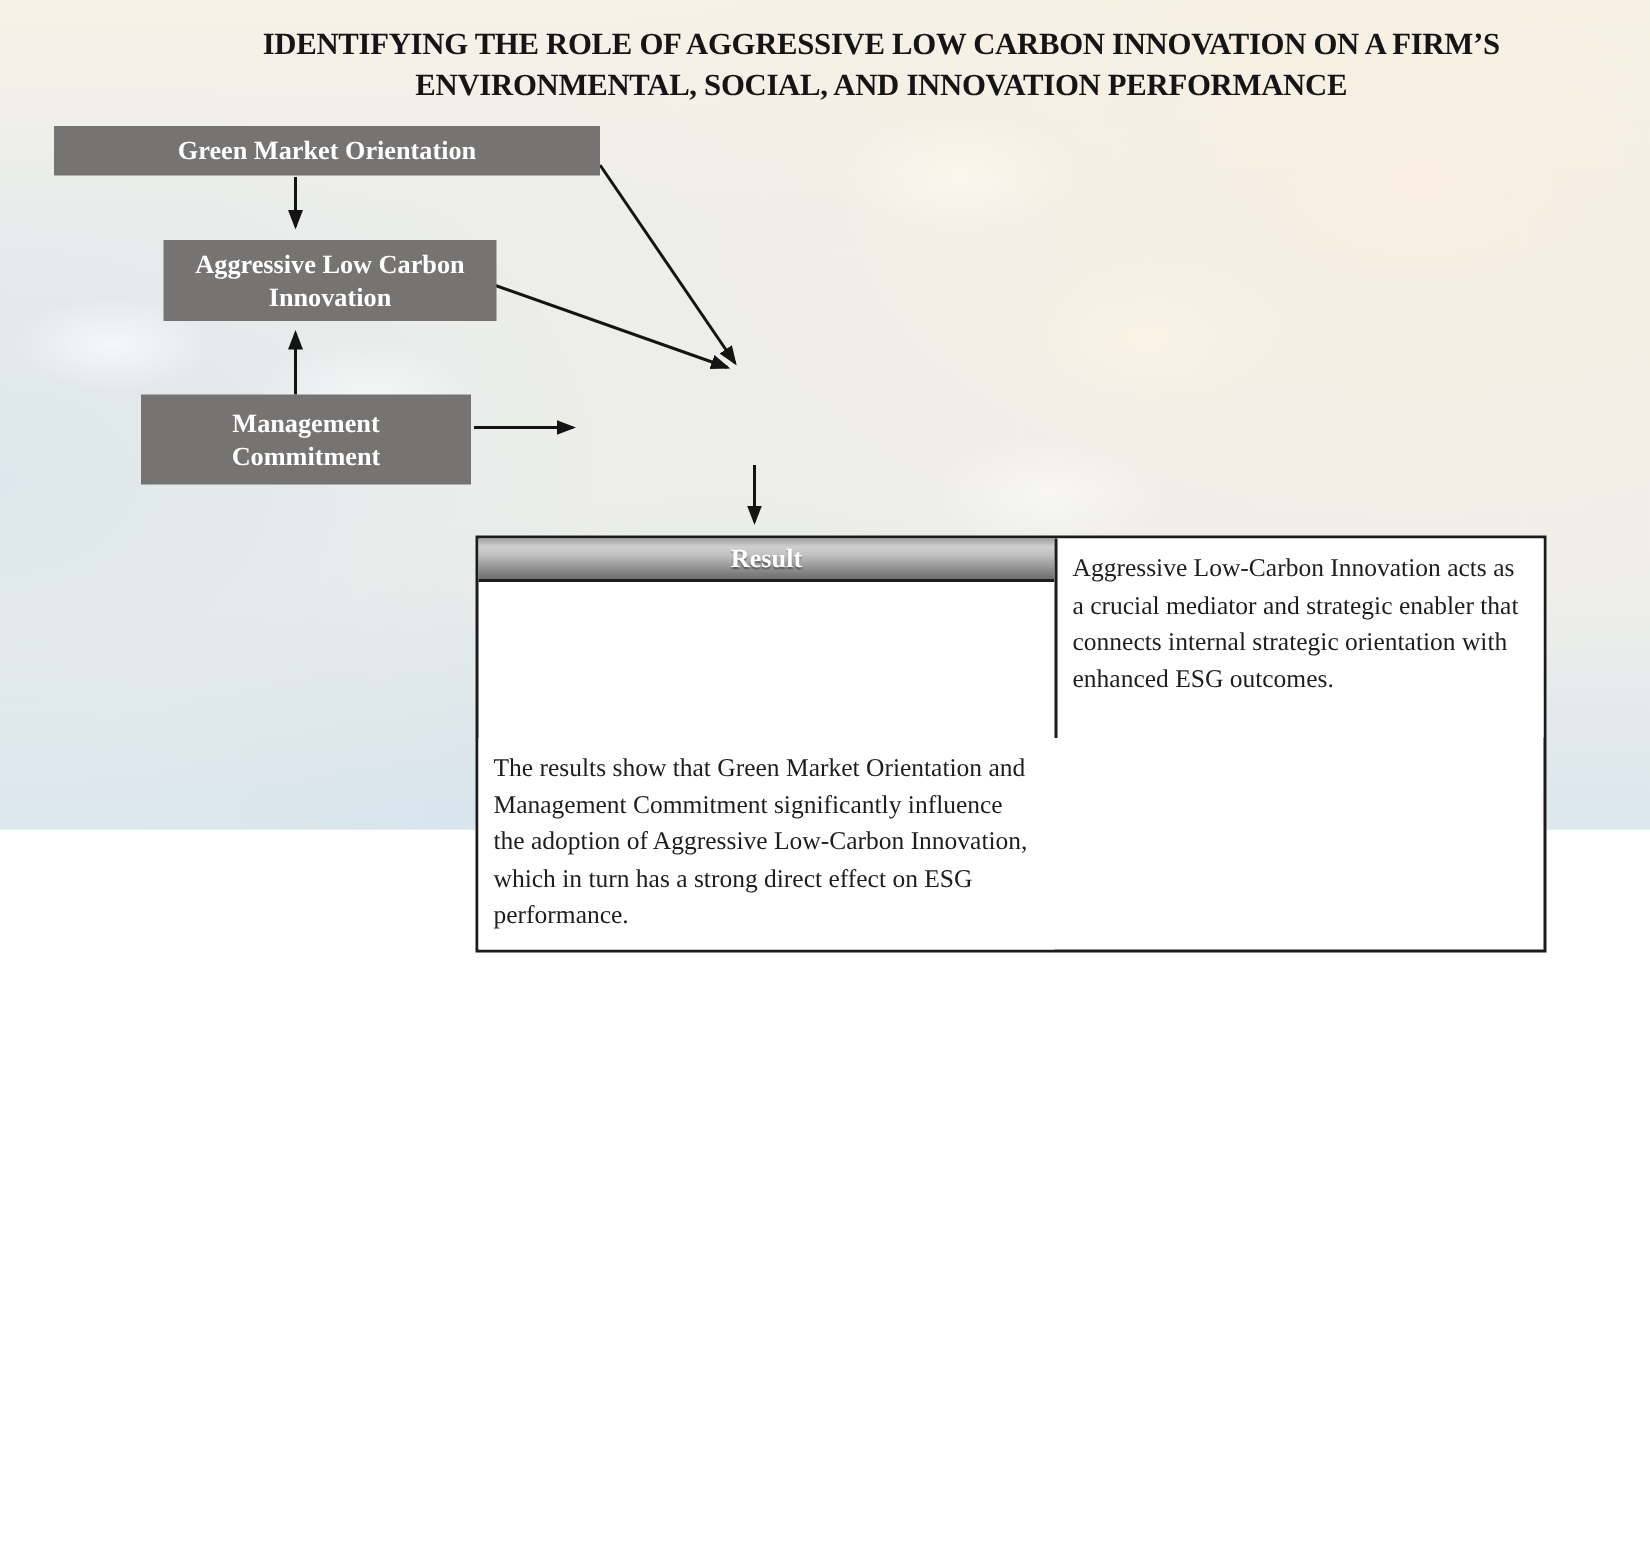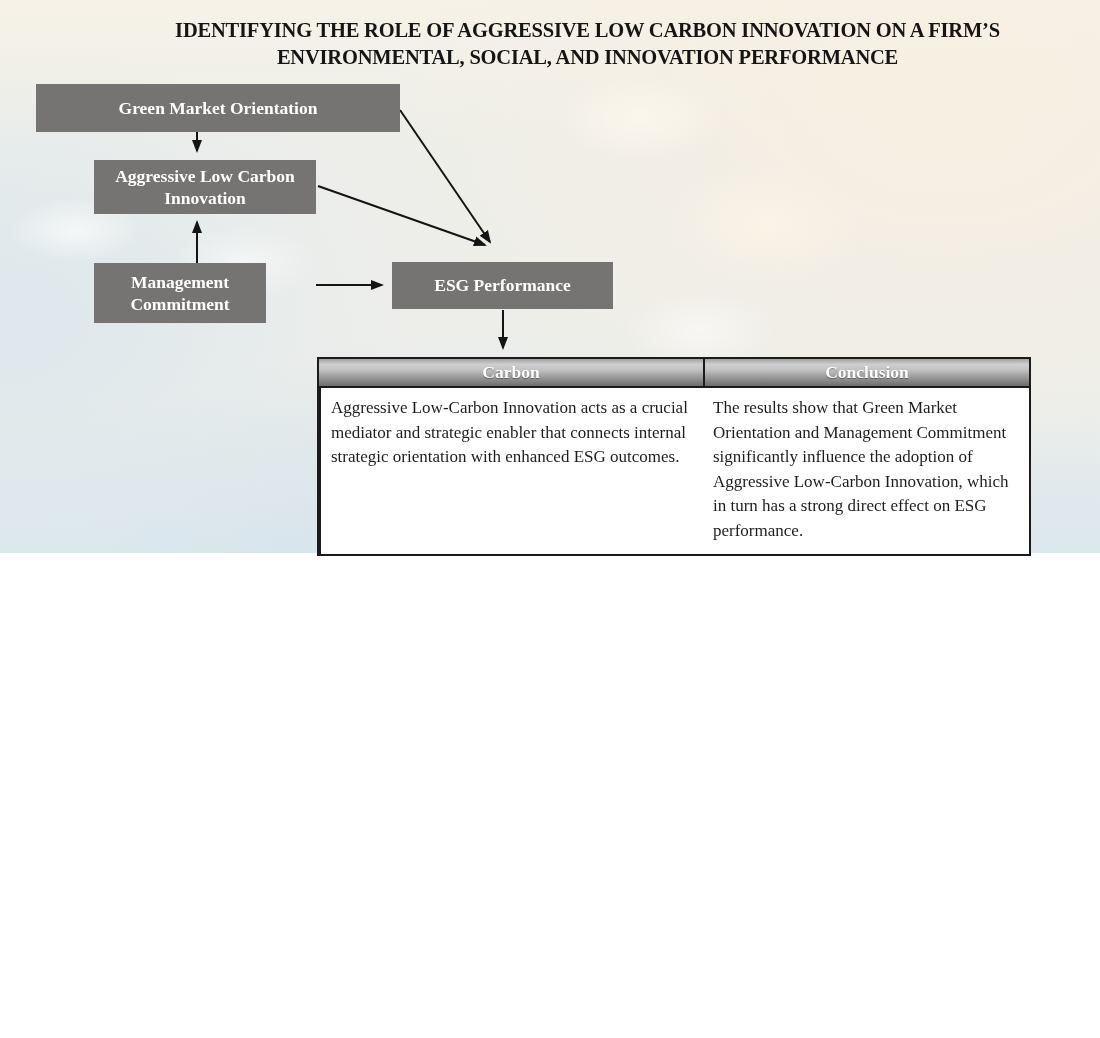--- a/index.html
+++ b/index.html
@@ -37,23 +37,23 @@
     color:#151515;
   }
   .node {
     position:absolute;
     background:var(--node-fill,#767472);
     color:var(--node-text,#ffffff);
     font-weight:bold; font-size:17.5px; line-height:22.5px;
     display:flex; align-items:center; justify-content:center;
     text-align:center;
   }
-  .node-gmo  { left:36px;  top:84px;  width:364px; height:48px; }
-  .node-alci { left:94px;  top:160px; width:222px; height:54px; padding:0 8px; }
-  .node-mc   { left:94px;  top:263px; width:172px; height:60px; padding:0 45px; }
+  .node-gmo  { left:36px;  top:84px;  width:364px; height:33px; }
+  .node-alci { left:109px;  top:160px; width:222px; height:54px; padding:0 8px; }
+  .node-mc   { left:94px;  top:263px; width:220px; height:60px; padding:0 45px; }
   .node-esg  { left:392px; top:262px; width:221px; height:47px; }
   .arrows { position:absolute; left:0; top:0; width:1100px; height:560px; pointer-events:none; }
   .arrows line { stroke:var(--arrow,#141414); stroke-width:2; }
   .result-table {
     position:absolute; left:317px; top:357px; width:714px;
     display:grid; grid-template-columns:384px 326px;
     border:2px solid var(--table-border,#1b1b1b);
     background:#ffffff;
   }
   .th {
@@ -102,24 +102,20 @@
 
   <div class="node node-gmo">
     <span>Green Market Orientation</span>
   </div>
   <div class="node node-alci">
     <span>Aggressive Low Carbon Innovation</span>
   </div>
   <div class="node node-mc">
     <span>Management Commitment</span>
   </div>
-  <div class="node node-esg">
-    <span>ESG Performance</span>
-  </div>
 
   <div class="result-table">
-    <div class="th">Carbon</div>
-    <div class="th col2">Conclusion</div>
+    <div class="th">Result</div>
     <div class="td col2">Aggressive Low-Carbon Innovation acts as a crucial mediator and strategic enabler that connects internal strategic orientation with enhanced ESG outcomes.</div>
     <div class="td">The results show that Green Market Orientation and Management Commitment significantly influence the adoption of Aggressive Low-Carbon Innovation, which in turn has a strong direct effect on ESG performance.</div>
   </div>
 
 </div>
 
 </body></html>

